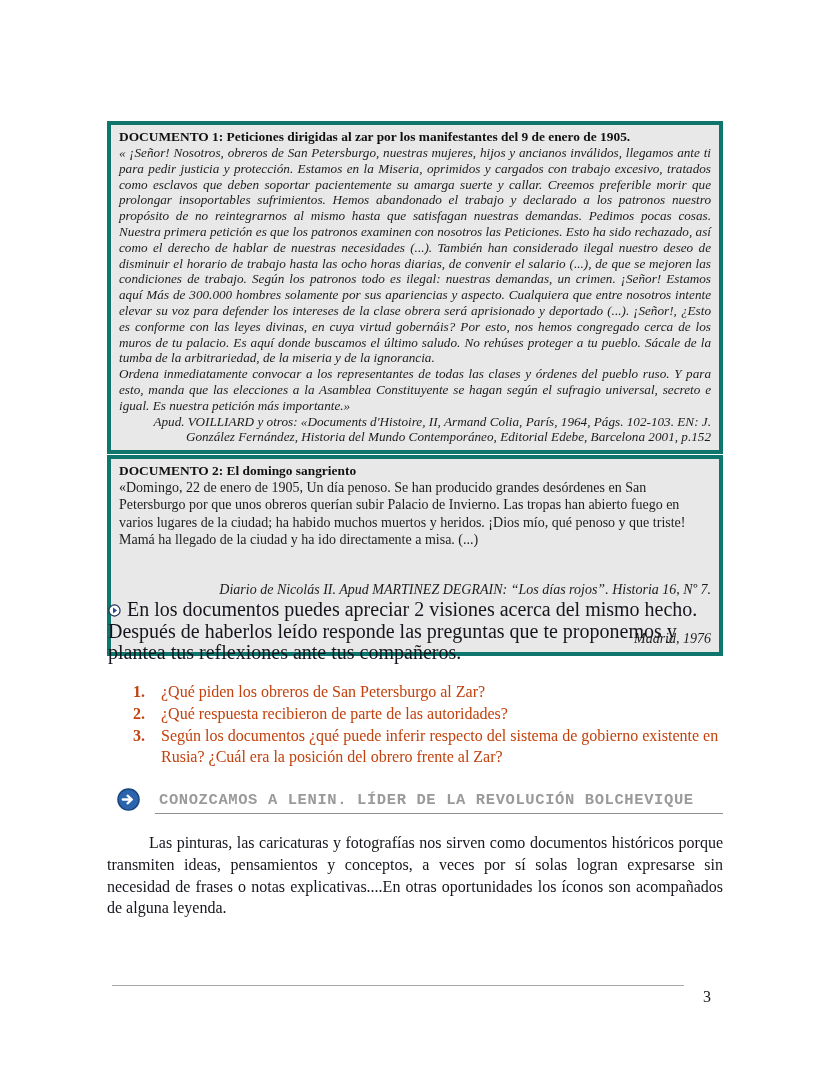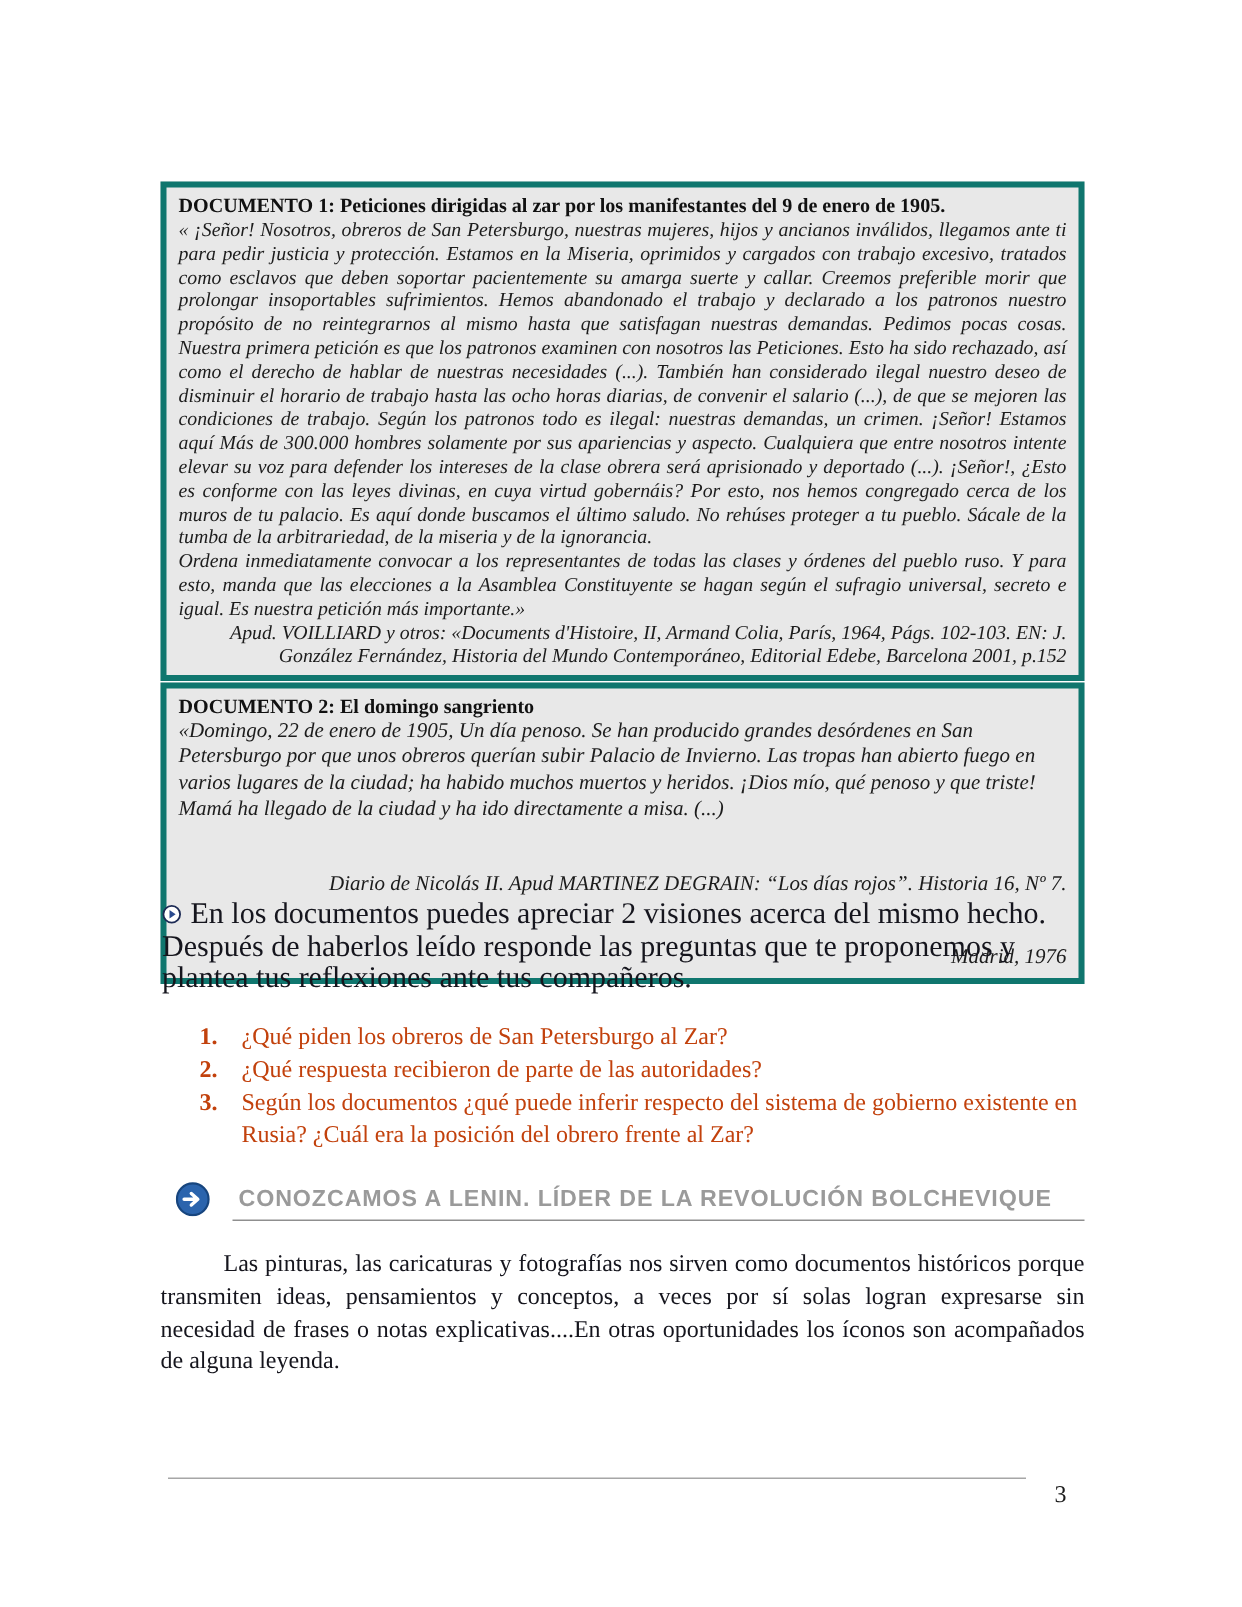--- a/index.html
+++ b/index.html
@@ -41,21 +41,20 @@
   .justify { text-align: justify; }
   .doc-cite {
     font-style: italic;
     font-size: 13.2px;
     line-height: 15.8px;
     text-align: right;
     color: #1c1c1c;
   }
   .doc2-body {
     margin: 0;
-    font-style: italic;
     font-size: 14px;
     line-height: 17.4px;
     color: #1c1c1c;
   }
   .doc2-cite {
     font-style: italic;
     font-size: 14px;
     line-height: 17.4px;
     text-align: right;
     color: #1c1c1c;
@@ -109,21 +108,21 @@
     position: absolute;
     left: 0;
     top: 2px;
     width: 23px;
     height: 23px;
   }
   .section-title {
     position: absolute;
     left: 42px;
     top: 5px;
-    font-family: Liberation Sans, sans-serif;
+    font-family: Liberation Mono, monospace;
     font-weight: bold;
     font-size: 15.5px;
     letter-spacing: 0.6px;
     color: #9a9a9a;
     white-space: nowrap;
   }
   .section-underline {
     position: absolute;
     left: 38px;
     top: 27px;

